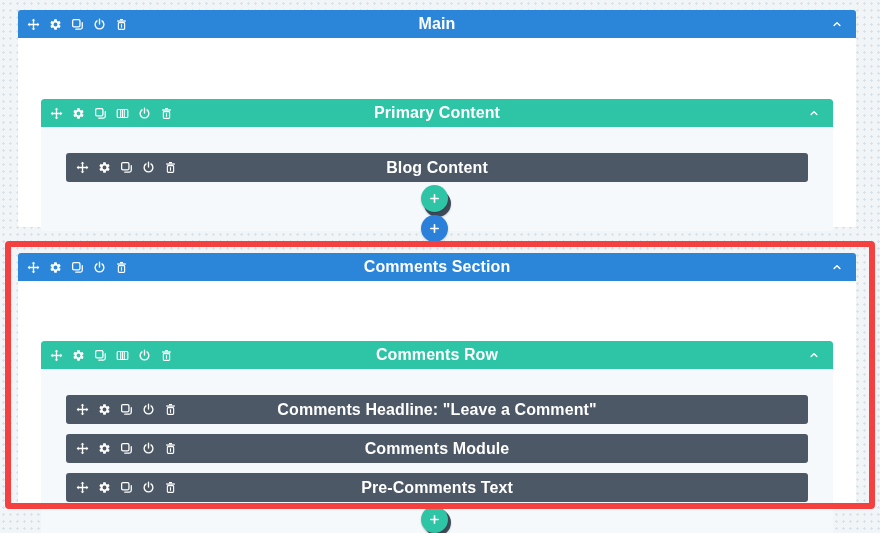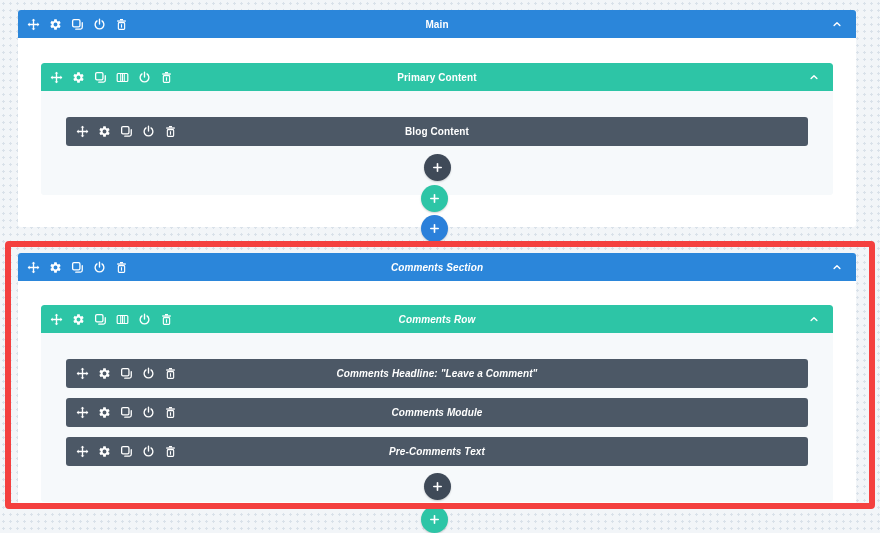--- a/index.html
+++ b/index.html
@@ -14,41 +14,41 @@
     background-image:radial-gradient(#d9e1e9 1px, transparent 1.2px);
     background-size:7px 7px;
   }
   svg{display:block;}
   
   .section{
     position:absolute;left:18px;width:838px;background:#ffffff;
     border-radius:3px;z-index:1;
   }
   #section-main{top:10px;height:217px;}
-  #section-comments{top:253px;height:252px;font-style:italic;}
-  .sec-body{padding:25px 23px 0 23px;}
+  #section-comments{top:253px;height:252px;}
+  .sec-body{padding:25px 23px 0 23px;margin-top:36px;}
   #section-comments .sec-body{padding-top:24px;}
   .row{background:#f6f9fb;border-radius:3px;overflow:hidden;}
   .row-body{padding:26px 25px 14px 25px;}
   #row-comments .row-body{padding-bottom:2px;}
   
   .bar{
     height:28px;display:flex;align-items:center;gap:9px;
     padding:0 13px 0 9px;position:relative;border-radius:3px 3px 0 0;
   }
   .sec-bar{background:#2b86da;}
   .row-bar{background:#2dc5a6;}
   .module{
     height:29px;background:#4c5866;border-radius:3px;
     display:flex;align-items:center;gap:9px;padding:0 13px 0 10px;position:relative;
   }
   .module + .module{margin-top:10px;}
   .bar-title{
     position:absolute;left:50%;transform:translateX(-50%);
-    color:#ffffff;font-size:10px;font-weight:bold;white-space:nowrap;
+    color:#ffffff;font-size:16px;font-weight:bold;white-space:nowrap;
     letter-spacing:.1px;
     text-align:center;
   }
   .tools{display:flex;align-items:center;gap:9px;}
   .tbi{width:13px;height:13px;color:#ffffff;cursor:pointer;flex:0 0 auto;}
   .tbi svg{width:100%;height:100%;}
   .chev{margin-left:auto;width:12px;height:12px;}
   
   .addbtn{
     width:27px;height:27px;border-radius:50%;

